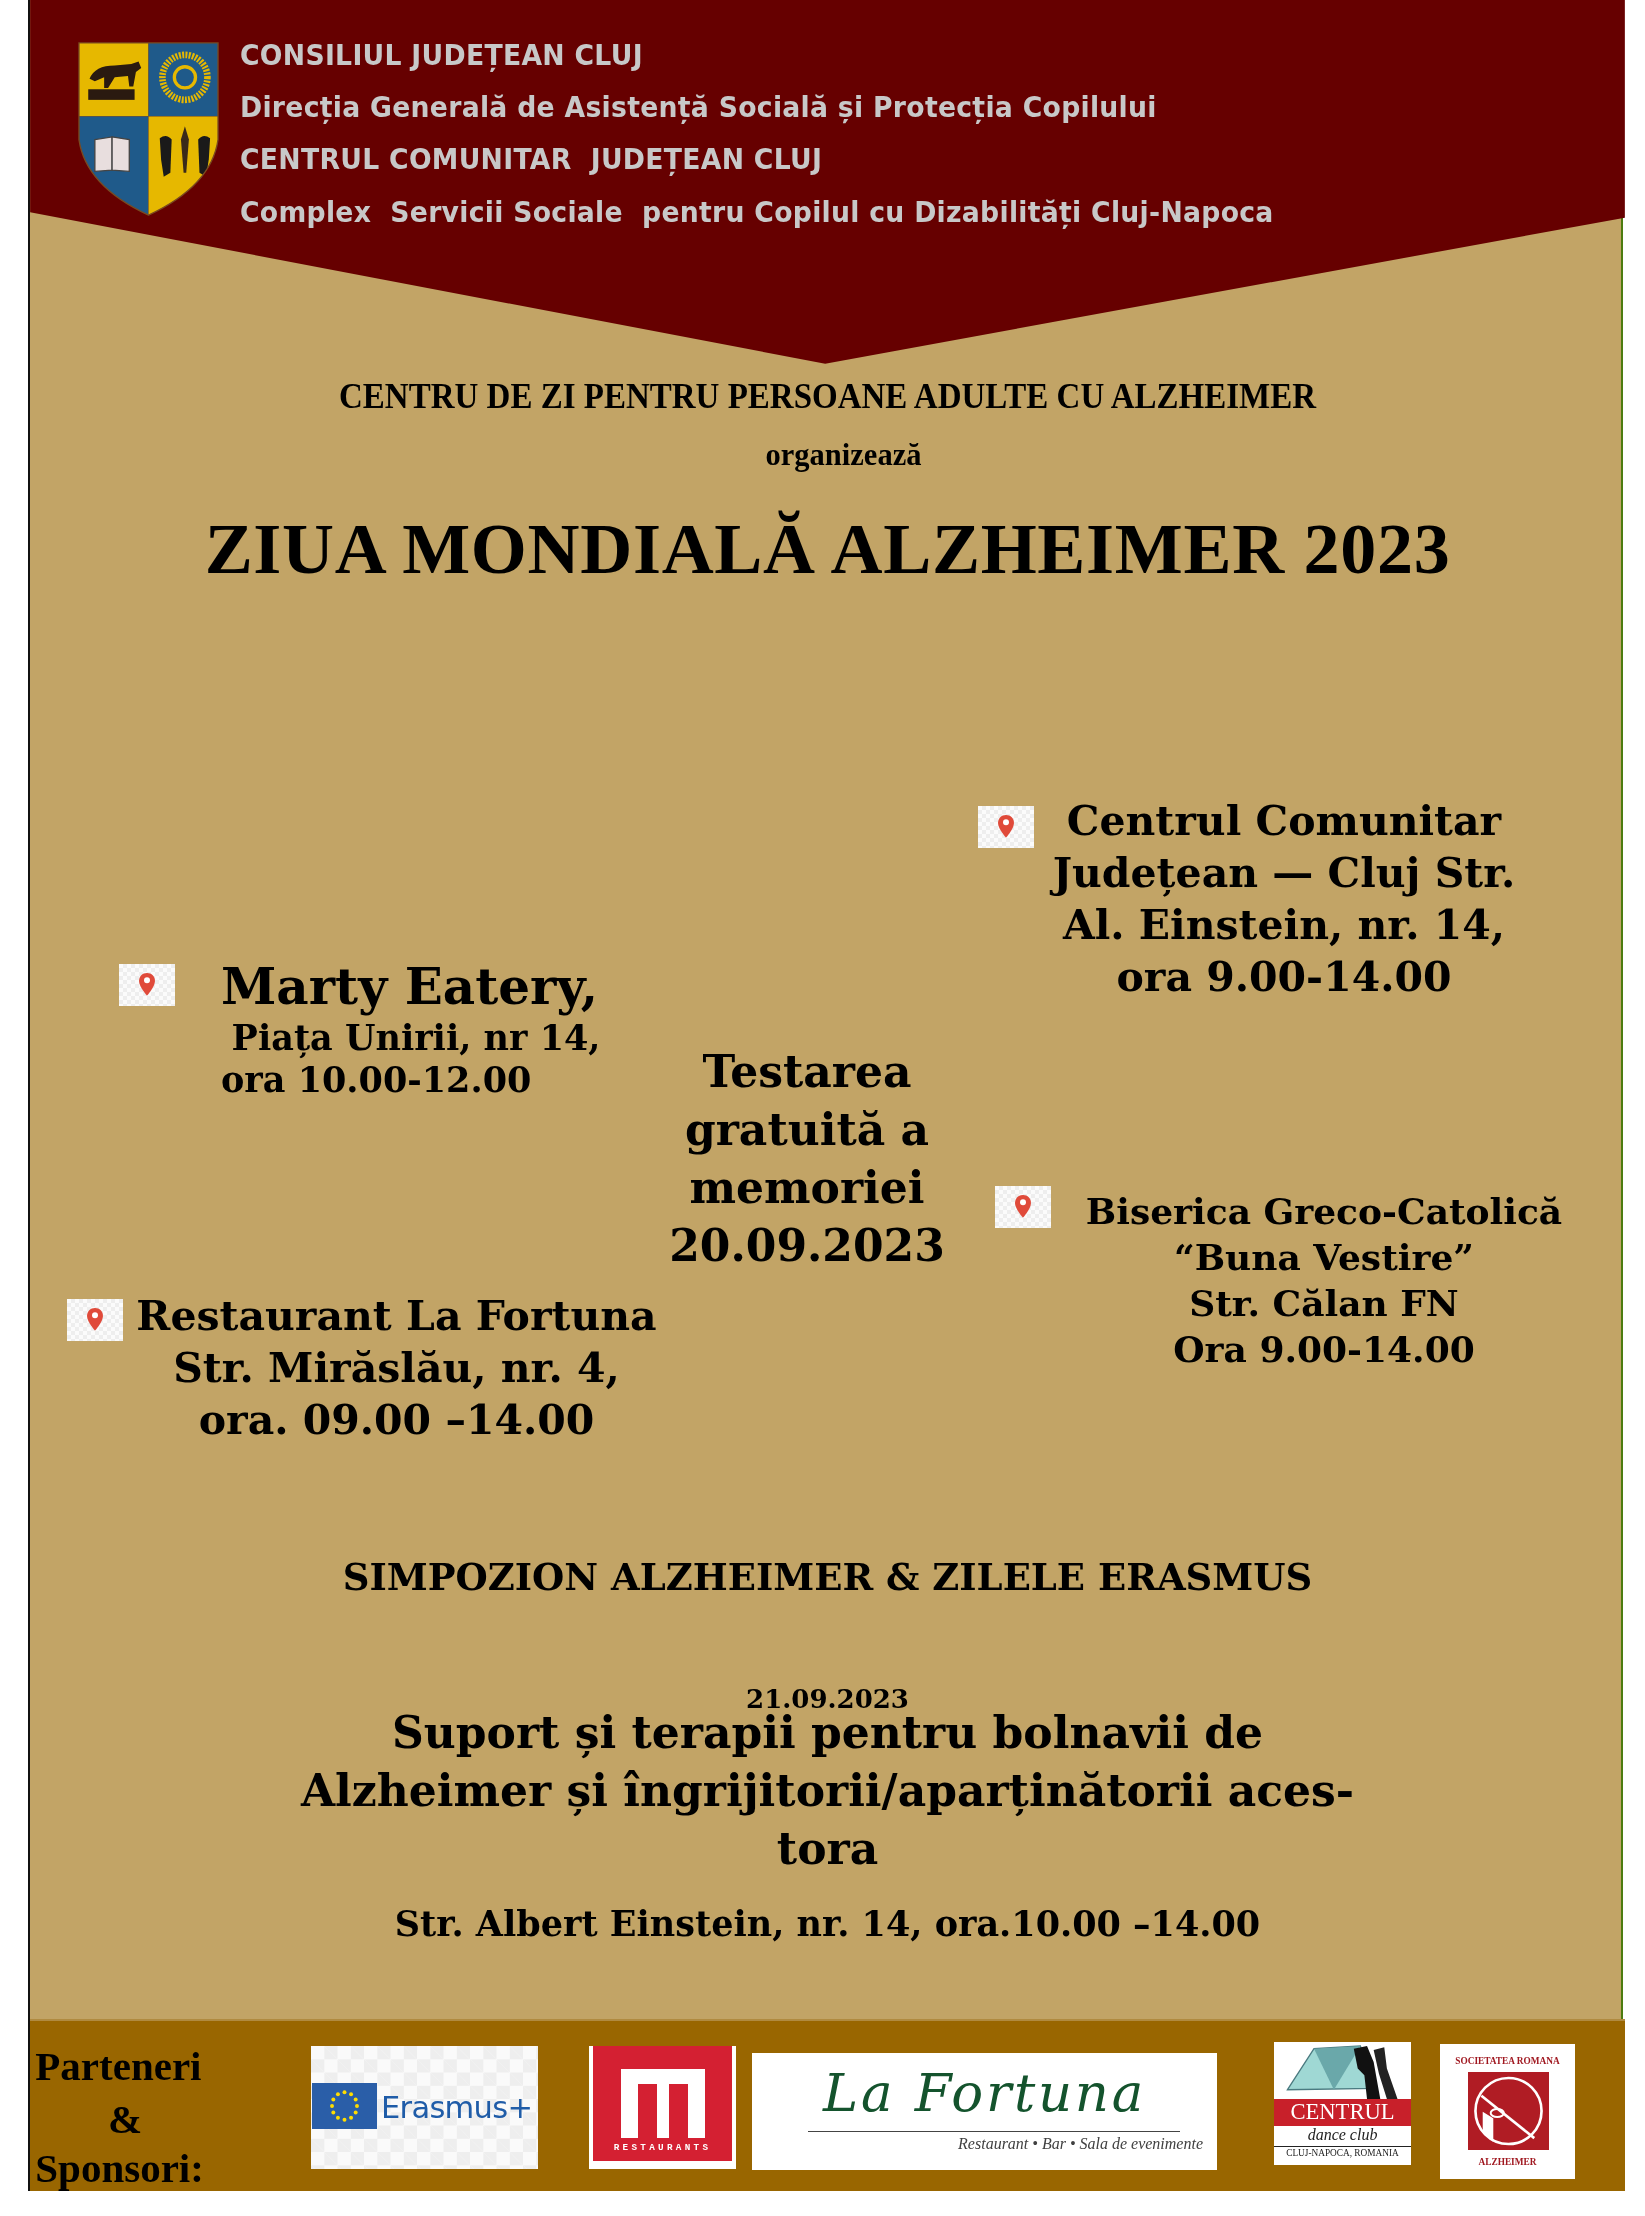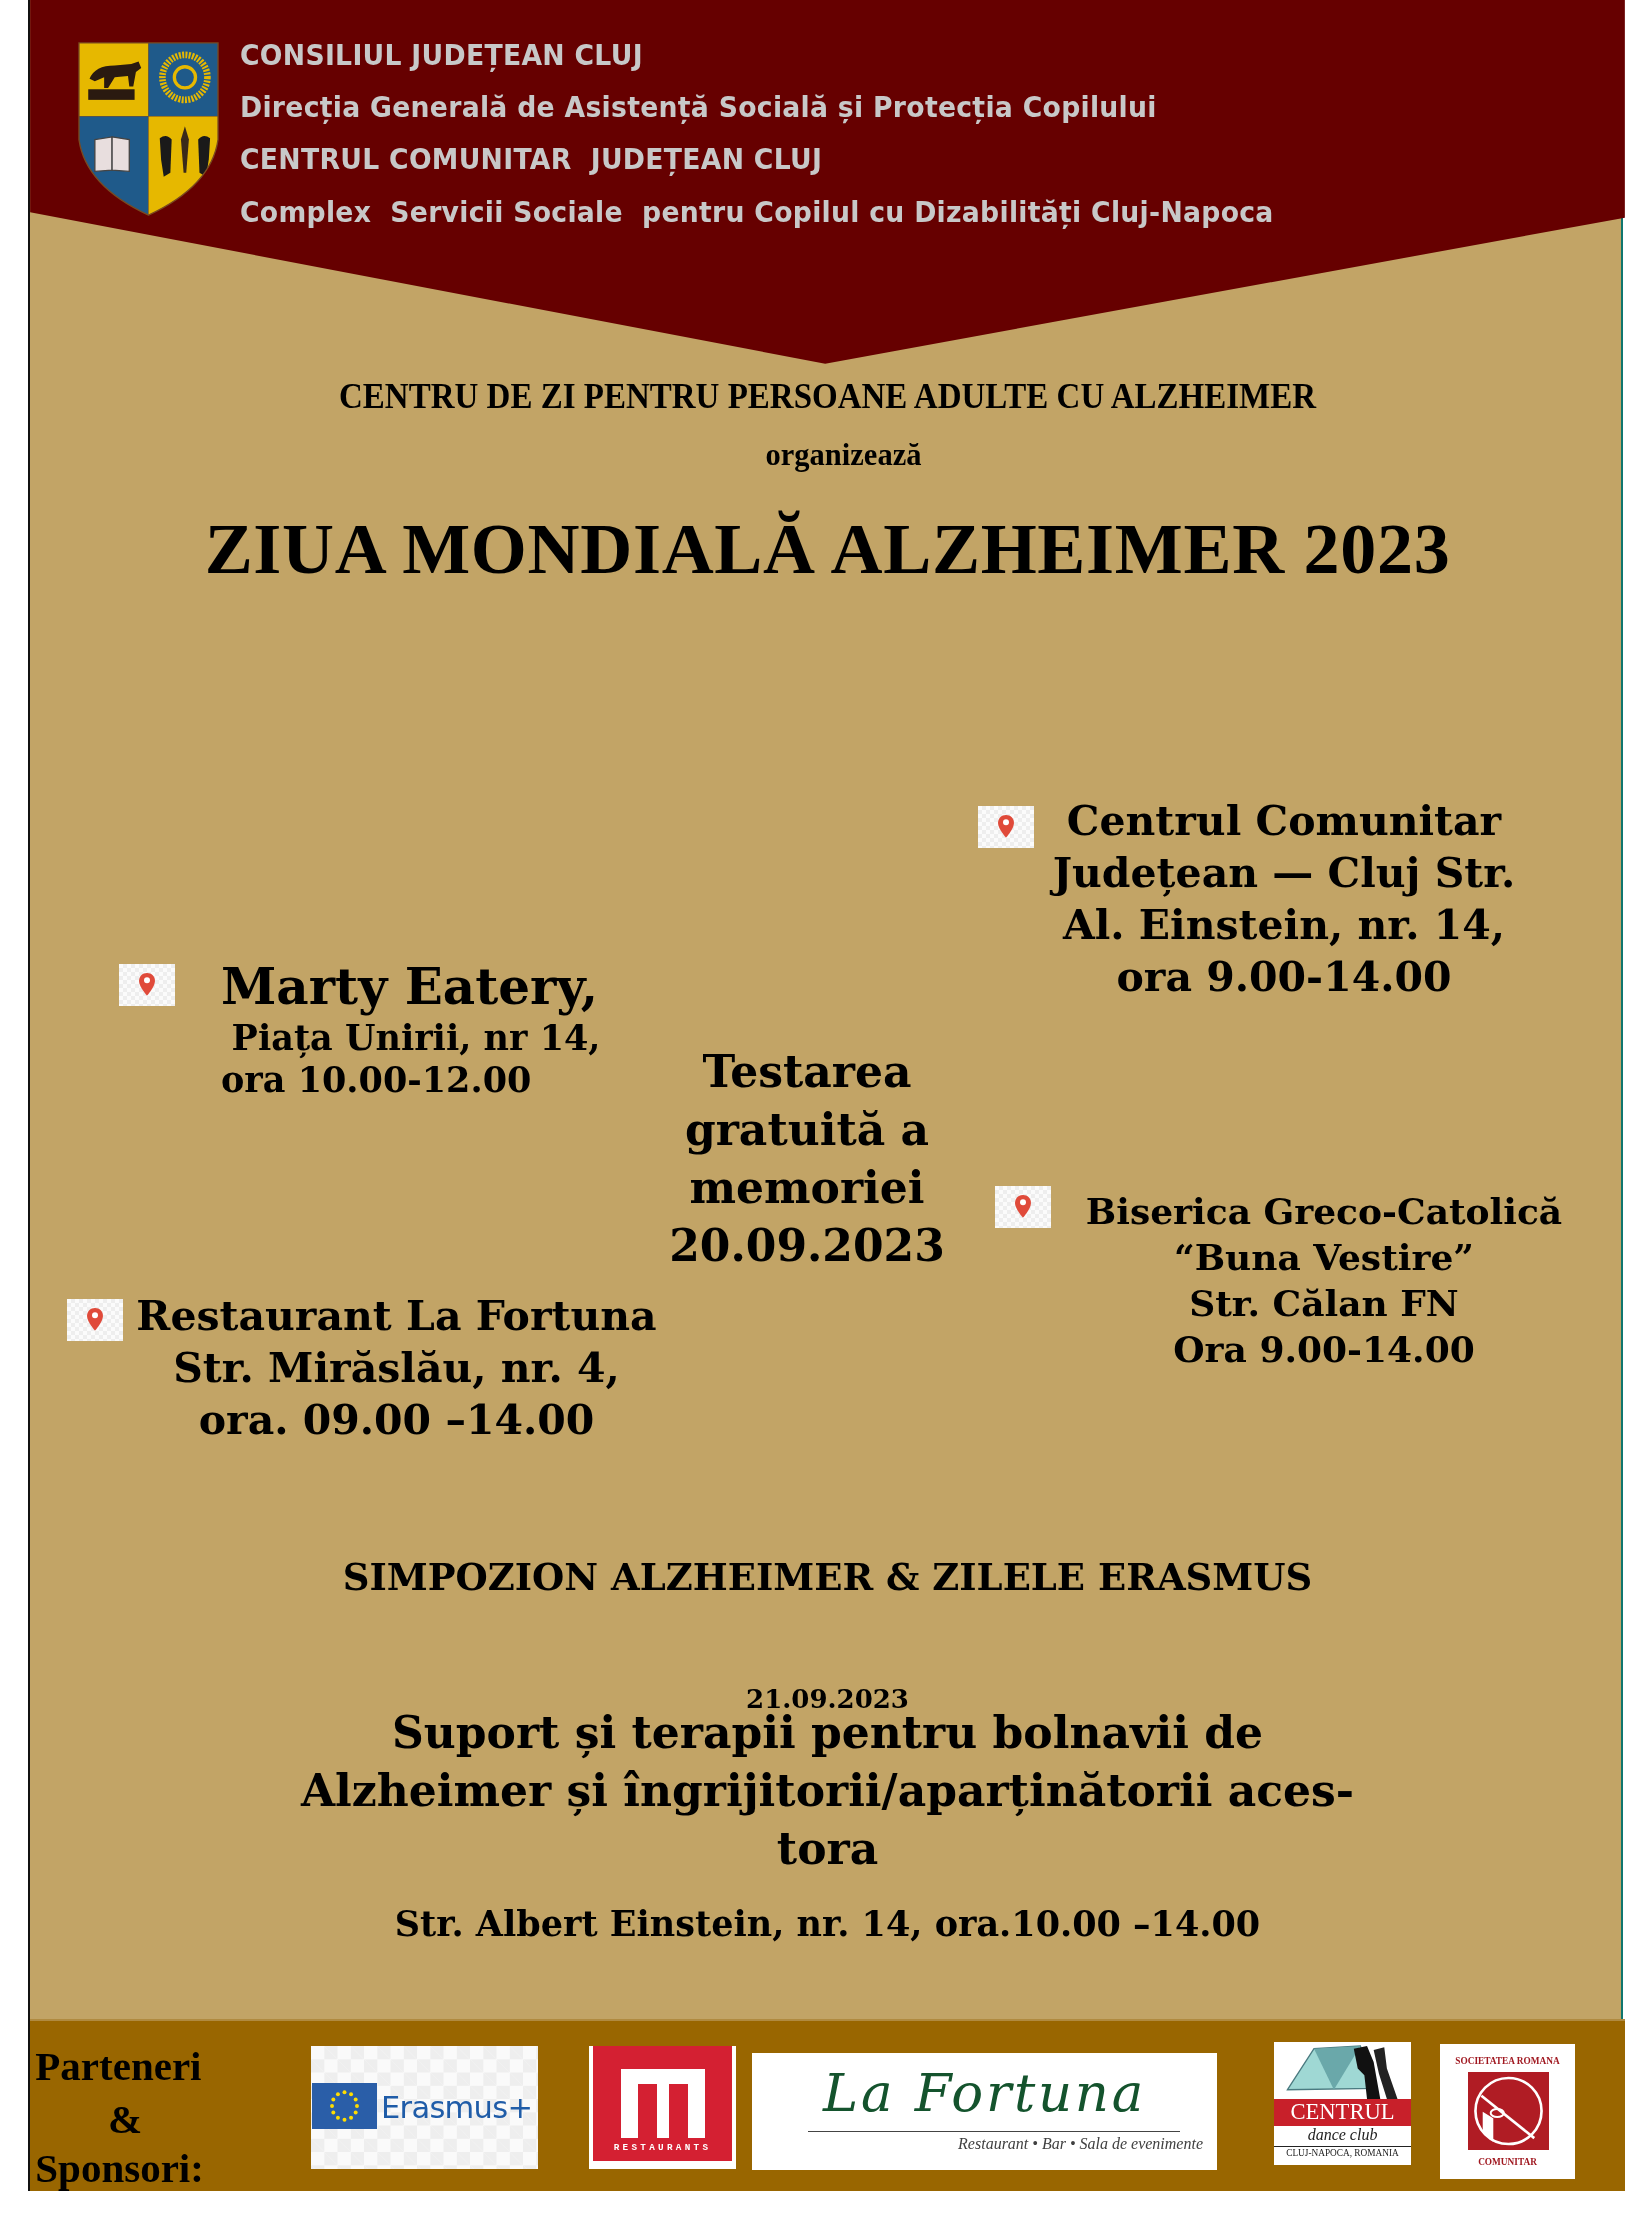--- a/index.html
+++ b/index.html
@@ -1,17 +1,17 @@
 <!DOCTYPE html>
 <html style="font-size:10.6px"><head>
 <meta charset="utf-8">
 <style>
   html,body{margin:0;padding:0;background:#ffffff;}
   body{width:1645px;height:2216px;position:relative;overflow:hidden;font-family:"Liberation Serif",serif;}
-  .page{position:absolute;left:28px;top:0;width:1595px;height:2191px;background:#c2a466;border-left:2.7px solid #111;border-right:2px solid #0f766e;box-sizing:border-box;}
+  .page{position:absolute;left:28px;top:0;width:1595px;height:2191px;background:#c2a466;border-left:2.7px solid #111;border-right:2px solid #4d7c0f;box-sizing:border-box;}
   .header-band{position:absolute;left:0;top:0;width:1595px;height:365px;}
   .header-band svg{display:block;}
   .crest{position:absolute;left:45px;top:40px;width:147px;height:178px;}
   .hdr-line{position:absolute;left:210px;color:#c8c8c8;font-family:"DejaVu Sans",sans-serif;font-weight:bold;font-size:29px;letter-spacing:0.3px;white-space:pre;transform:scaleX(0.92);transform-origin:left center;}
   .center{position:absolute;left:0;width:1595px;text-align:center;color:#000;white-space:nowrap;}
   .org-line{font-family:"Liberation Serif",serif;font-weight:bold;font-size:33px;transform:scaleY(1.1);}
   .organizeaza{font-family:"Liberation Serif",serif;font-weight:bold;font-size:30.5px;padding-left:16px;}
   .title{font-family:"Liberation Serif",serif;font-weight:bold;font-size:72px;letter-spacing:0.7px;}
   .loc{position:absolute;color:#000;font-family:"DejaVu Serif",serif;font-weight:bold;}
   .loc .line{display:block;white-space:nowrap;}
@@ -197,17 +197,17 @@
     <div class="logo" style="left:1410px;top:22.6px;width:135px;height:135px;">
       <div style="position:absolute;left:0;top:12px;width:135px;text-align:center;font-family:'Liberation Serif',serif;font-weight:bold;font-size:9.3px;color:#a01820;">SOCIETATEA ROMANA</div>
       <div style="position:absolute;left:28px;top:28px;width:81px;height:78px;background:#b01c24;">
         <svg width="81" height="78" viewBox="0 0 122 118">
           <circle cx="61" cy="59" r="50" fill="none" stroke="#fff" stroke-width="4"></circle>
           <path d="M20,36 L100,100" stroke="#fff" stroke-width="4"></path>
           <path d="M22,32 L22,92 L38,106 L38,70 L22,60 Z" fill="#fff"></path>
           <ellipse cx="44" cy="62" rx="10" ry="6" fill="none" stroke="#fff" stroke-width="3"></ellipse>
         </svg>
       </div>
-      <div style="position:absolute;left:0;top:113px;width:135px;text-align:center;font-family:'Liberation Serif',serif;font-weight:bold;font-size:9.3px;color:#a01820;">COMUNITAR</div>
+      <div style="position:absolute;left:0;top:113px;width:135px;text-align:center;font-family:'Liberation Serif',serif;font-weight:bold;font-size:9.3px;color:#a01820;">ALZHEIMER</div>
     </div>
   </div>
 </div>
 
 
 </body></html>

